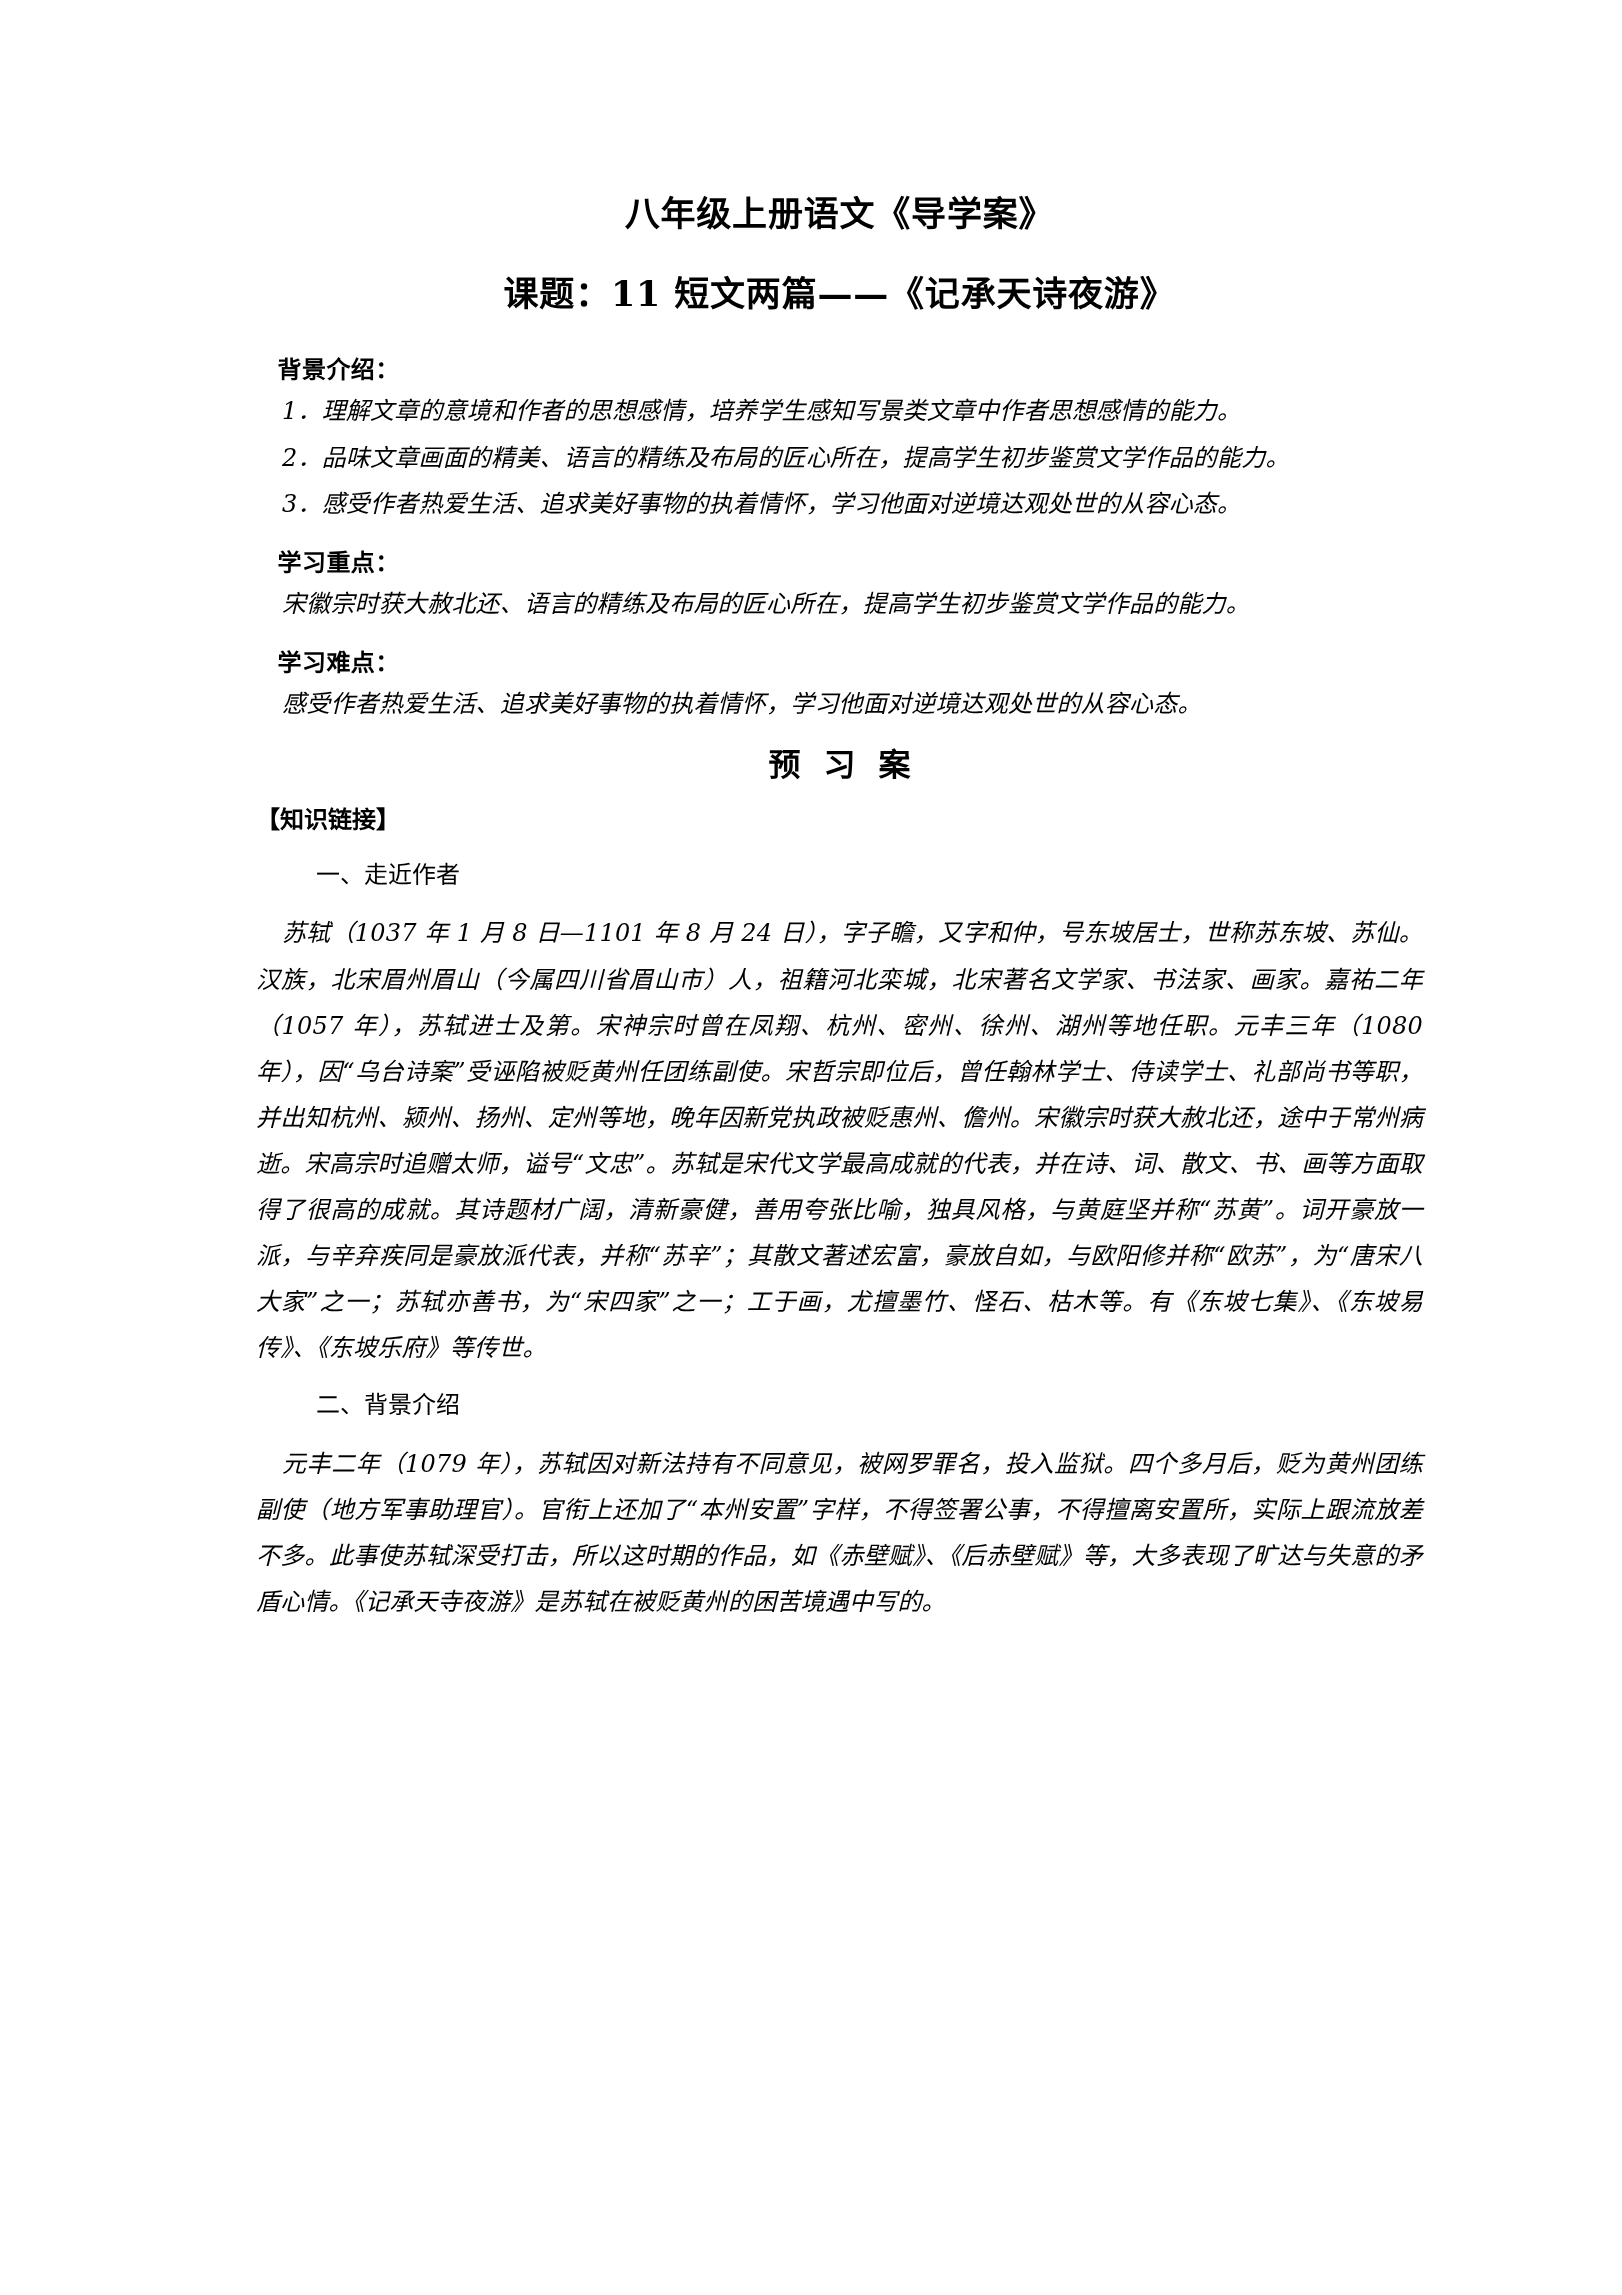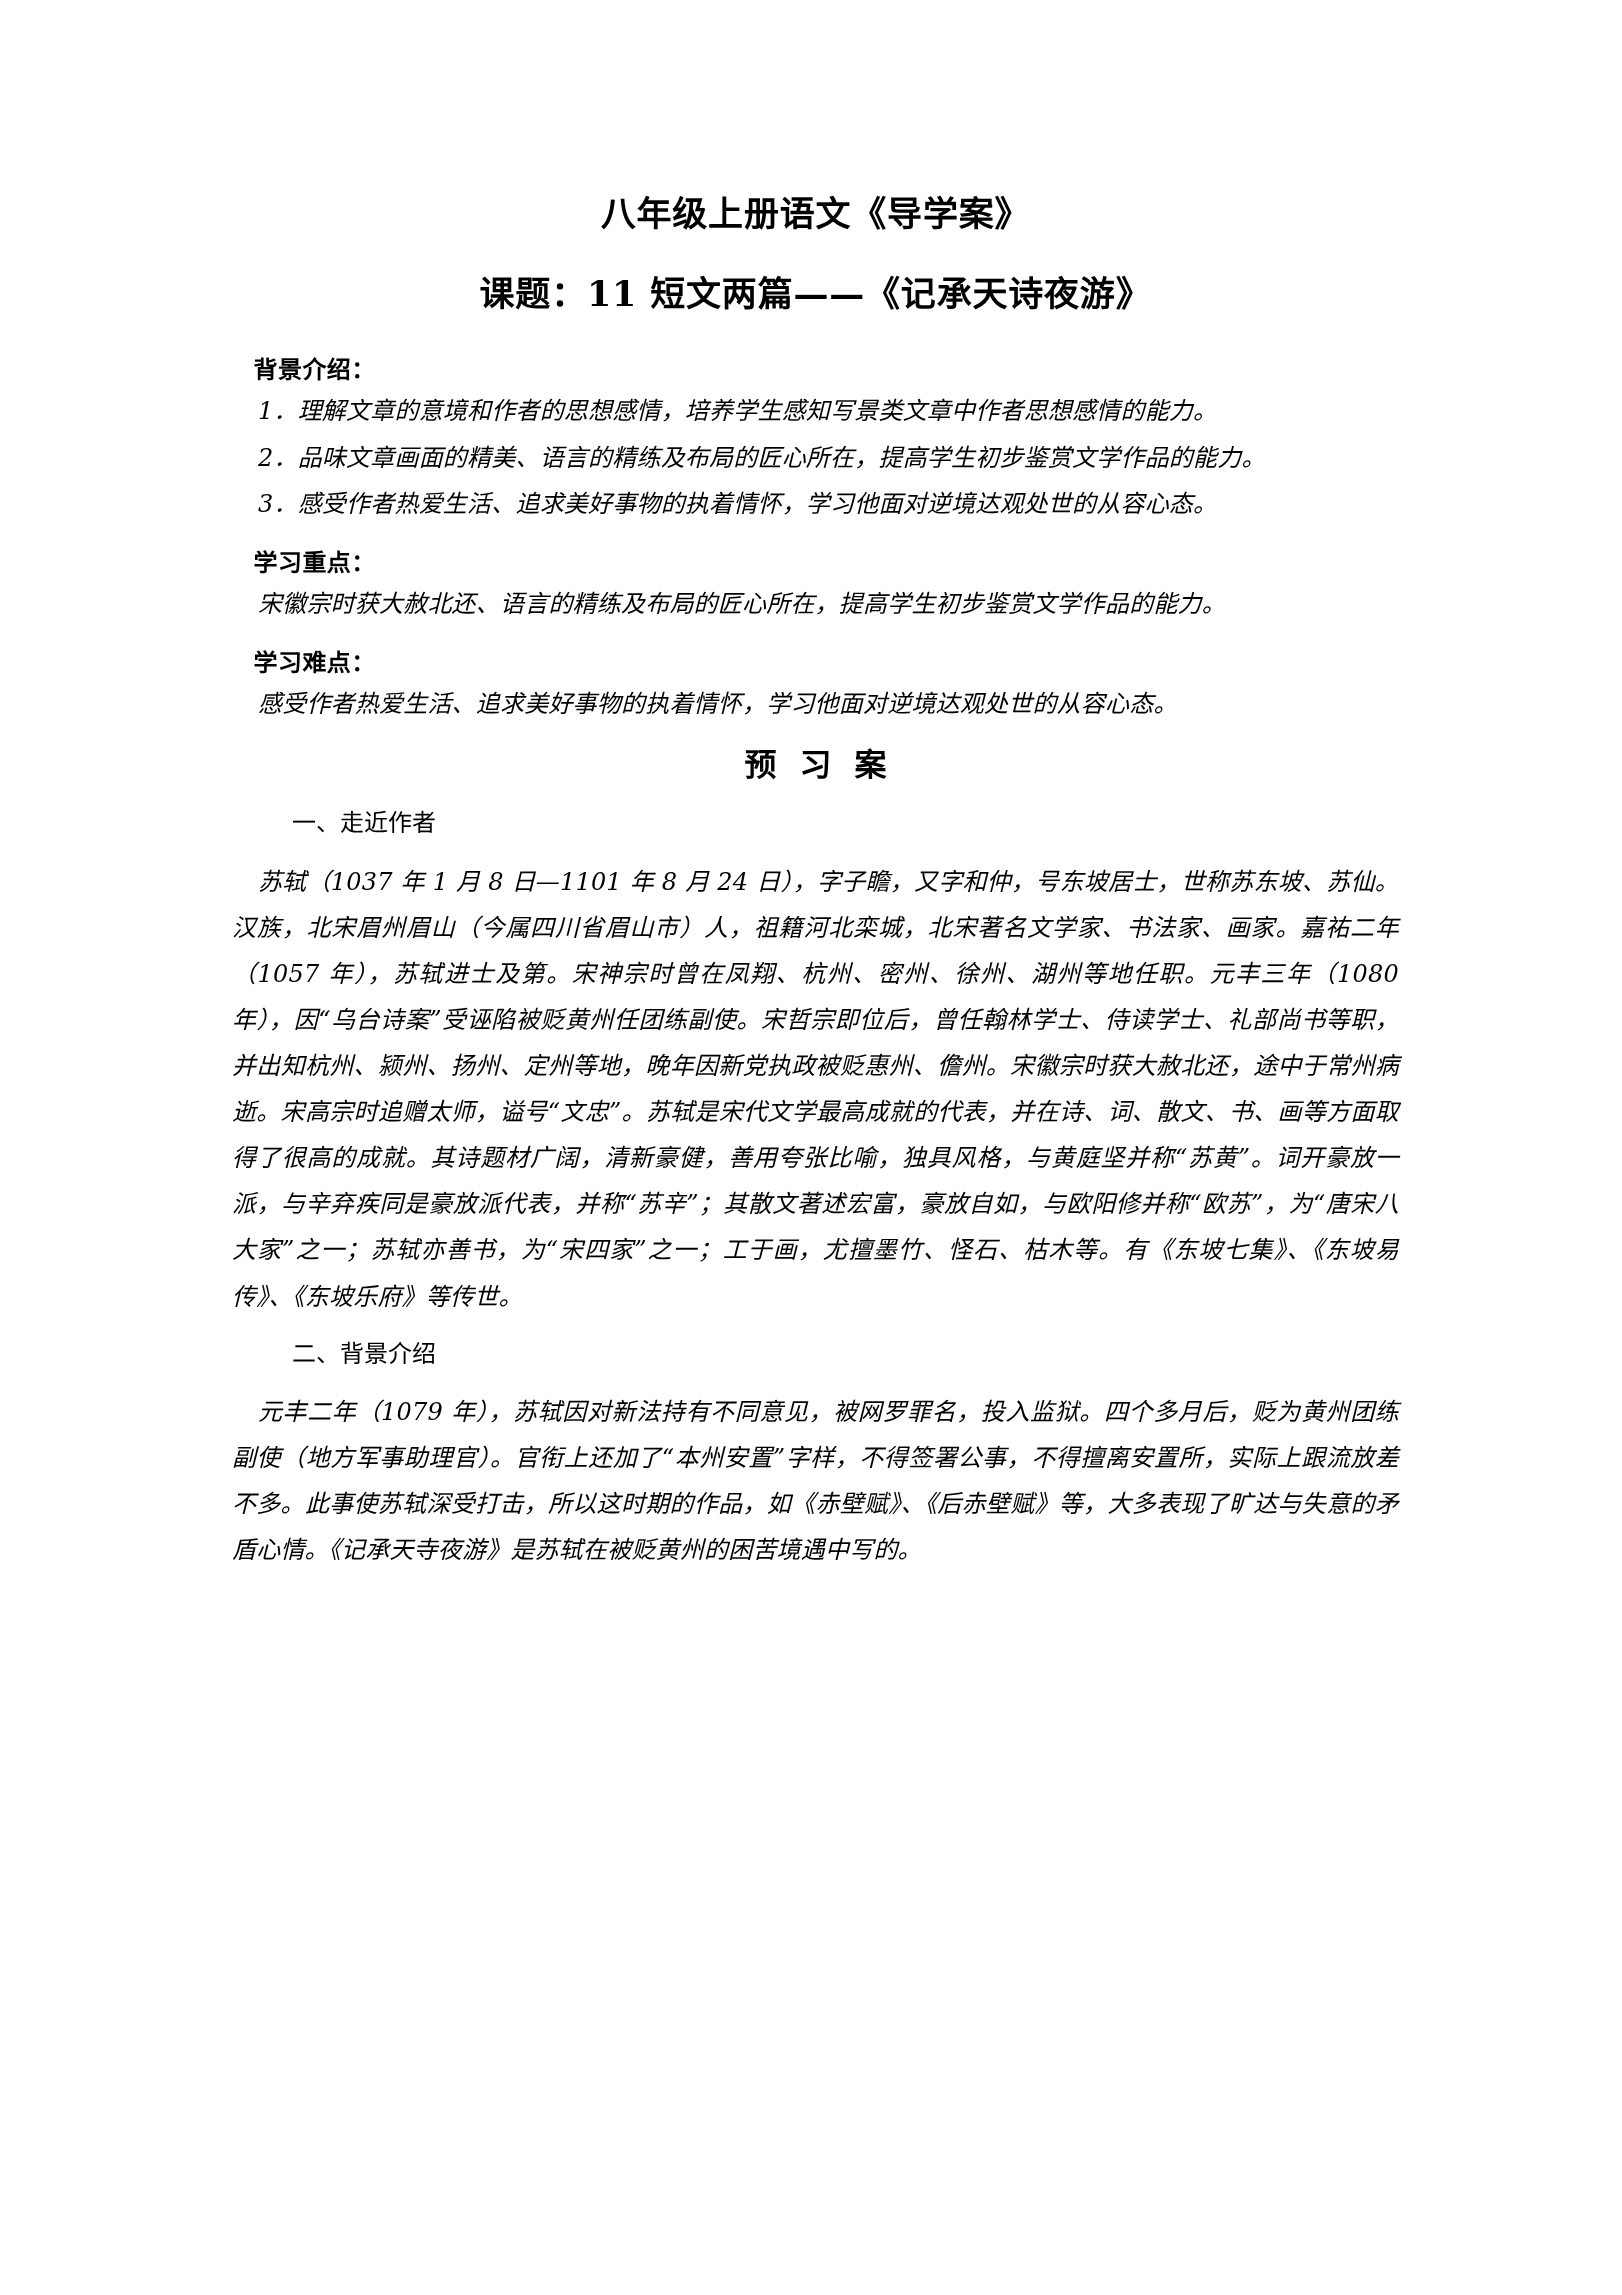--- a/index.html
+++ b/index.html
@@ -16,21 +16,21 @@
     position: relative;
     width: 1623px;
     height: 2295px;
     background: #ffffff;
     box-sizing: border-box;
     padding: 0;
     overflow: hidden;
   }
   .content {
     position: absolute;
-    left: 232px;
+    left: 256px;
     top: 0;
     width: 1167px;
   }
 
   
   .doc-title {
     text-align: center;
     font-size: 35px;
     font-weight: bold;
     letter-spacing: 0.8px;
@@ -119,20 +119,21 @@
     <div class="sec-head">学习重点：</div>
     <p class="para indent1">宋徽宗时获大赦北还、语言的精练及布局的匠心所在，提高学生初步鉴赏文学作品的能力。</p>
 
     <div class="sec-head">学习难点：</div>
     <p class="para indent1">感受作者热爱生活、追求美好事物的执着情怀，学习他面对逆境达观处世的从容心态。</p>
 
     <div class="banner">
       <span>预</span><span class="sp"></span><span>习</span><span class="sp"></span><span>案</span>
     </div>
 
+    <div class="bracket-head">【知识链接】</div>
 
     <p class="sub-head">一、走近作者</p>
     <p class="para indent1">苏轼（1037 年 1 月 8 日—1101 年 8 月 24 日），字子瞻，又字和仲，号东坡居士，世称苏东坡、苏仙。汉族，北宋眉州眉山（今属四川省眉山市）人，祖籍河北栾城，北宋著名文学家、书法家、画家。嘉祐二年（1057 年），苏轼进士及第。宋神宗时曾在凤翔、杭州、密州、徐州、湖州等地任职。元丰三年（1080 年），因“乌台诗案”受诬陷被贬黄州任团练副使。宋哲宗即位后，曾任翰林学士、侍读学士、礼部尚书等职，并出知杭州、颍州、扬州、定州等地，晚年因新党执政被贬惠州、儋州。宋徽宗时获大赦北还，途中于常州病逝。宋高宗时追赠太师，谥号“文忠”。苏轼是宋代文学最高成就的代表，并在诗、词、散文、书、画等方面取得了很高的成就。其诗题材广阔，清新豪健，善用夸张比喻，独具风格，与黄庭坚并称“苏黄”。词开豪放一派，与辛弃疾同是豪放派代表，并称“苏辛”；其散文著述宏富，豪放自如，与欧阳修并称“欧苏”，为“唐宋八大家”之一；苏轼亦善书，为“宋四家”之一；工于画，尤擅墨竹、怪石、枯木等。有《东坡七集》、《东坡易传》、《东坡乐府》等传世。</p>
 
     <p class="sub-head">二、背景介绍</p>
     <p class="para indent1">元丰二年（1079 年），苏轼因对新法持有不同意见，被网罗罪名，投入监狱。四个多月后，贬为黄州团练副使（地方军事助理官）。官衔上还加了“本州安置”字样，不得签署公事，不得擅离安置所，实际上跟流放差不多。此事使苏轼深受打击，所以这时期的作品，如《赤壁赋》、《后赤壁赋》等，大多表现了旷达与失意的矛盾心情。《记承天寺夜游》是苏轼在被贬黄州的困苦境遇中写的。</p>
 
   </div>
 </div>
 

